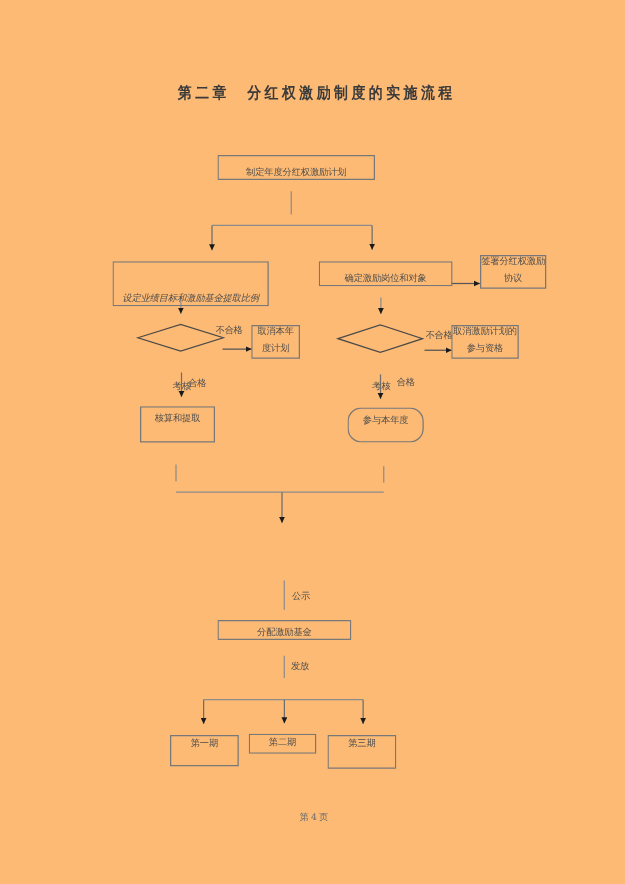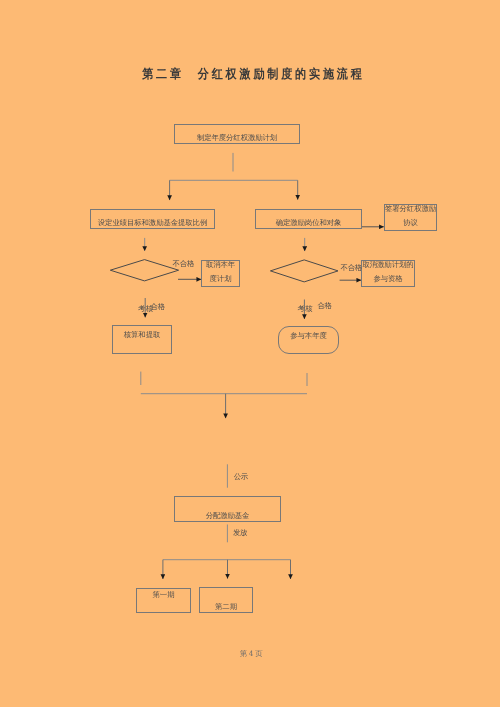--- a/index.html
+++ b/index.html
@@ -96,21 +96,21 @@
     <g class="diamonds" fill="none" stroke="#4a4a4a" stroke-width="1">
       <path d="M110.3,270.2 L144.5,259.6 L178.6,270.2 L144.5,280.9 Z"></path>
       <path d="M270.4,270.9 L304.2,259.9 L338,270.9 L304.2,281.9 Z"></path>
     </g>
   </svg>
 
   <div class="bx wide" style="left:174px;top:124px;width:126px;height:20px;">
     <span>制定年度分红权激励计划</span>
     </div>
 
-  <div class="bx wide" style="left:90px;top:209px;width:125px;height:20px;">
+  <div class="bx wide" style="left:90px;top:209px;width:125px;height:36px;font-style:italic;">
     <span>设定业绩目标和激励基金提取比例</span>
     </div>
 
   <div class="bx wide" style="left:255px;top:209px;width:107px;height:20px;">
     <span>确定激励岗位和对象</span>
     </div>
 
   <div class="bx ml" style="left:384px;top:204px;width:53px;height:27px;padding-top:7px;">
     <span>
         <i>签署分红权激励</i>
@@ -134,32 +134,35 @@
         <i>取消激励计划的</i>
         <i>参与资格</i>
       </span>
     </div>
 
   <div class="bx" style="left:278px;top:326px;width:61px;height:28px;align-items:flex-start;padding-top:3.5px;border-radius:11px;">
     <span>参与本年度</span>
     </div>
 
 
-  <div class="bx wide" style="left:174px;top:496px;width:107px;height:26px;">
+  <div class="bx wide" style="left:174px;top:496px;width:107px;height:16px;">
     <span>分配激励基金</span>
     </div>
 
   <div class="bx" style="left:136px;top:588px;width:55px;height:25px;align-items:flex-start;padding-top:0.5px;">
     <span>第一期</span>
     </div>
 
-  <div class="bx" style="left:199px;top:587px;width:54px;height:26px;align-items:flex-end;padding-top:0.5px;">
+  <div class="bx" style="left:199px;top:587px;width:54px;height:16px;align-items:flex-start;padding-top:0.5px;">
     <span>第二期</span>
     </div>
 
+  <div class="bx" style="left:262px;top:588px;width:55px;height:27px;align-items:flex-start;padding-top:0.5px;">
+    <span>第三期</span>
+    </div>
 
   <div class="dlabel" style="left:138px;top:267.5px;">考核</div>
   <div class="dlabel" style="left:297.5px;top:268px;">考核</div>
 
   <div class="elabel" style="left:172.6px;top:259.2px;">不合格</div>
   <div class="elabel" style="left:150.6px;top:302.2px;">合格</div>
   <div class="elabel" style="left:340.5px;top:263.4px;">不合格</div>
   <div class="elabel" style="left:317.4px;top:301px;">合格</div>
   <div class="elabel" style="left:233.7px;top:471.6px;">公示</div>
   <div class="elabel" style="left:232.9px;top:527.8px;">发放</div>

